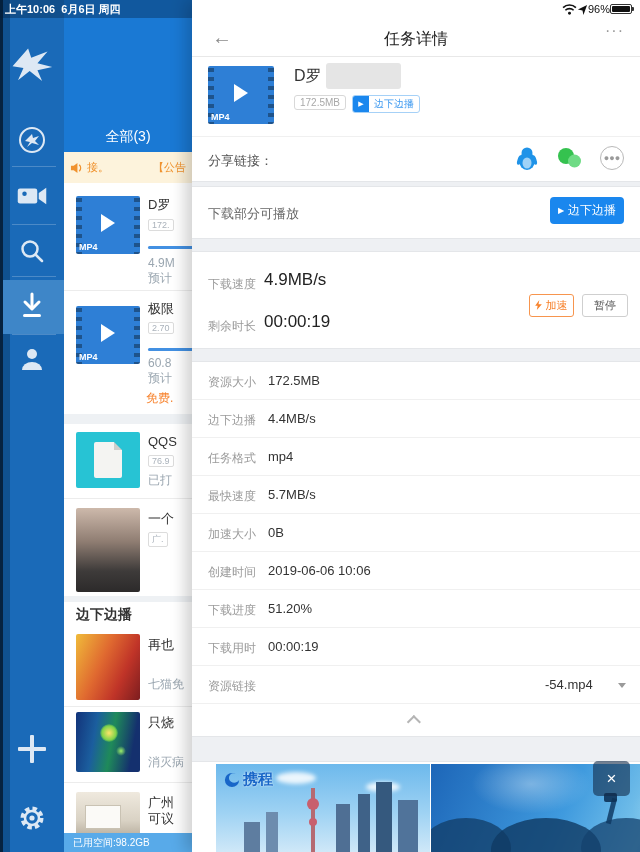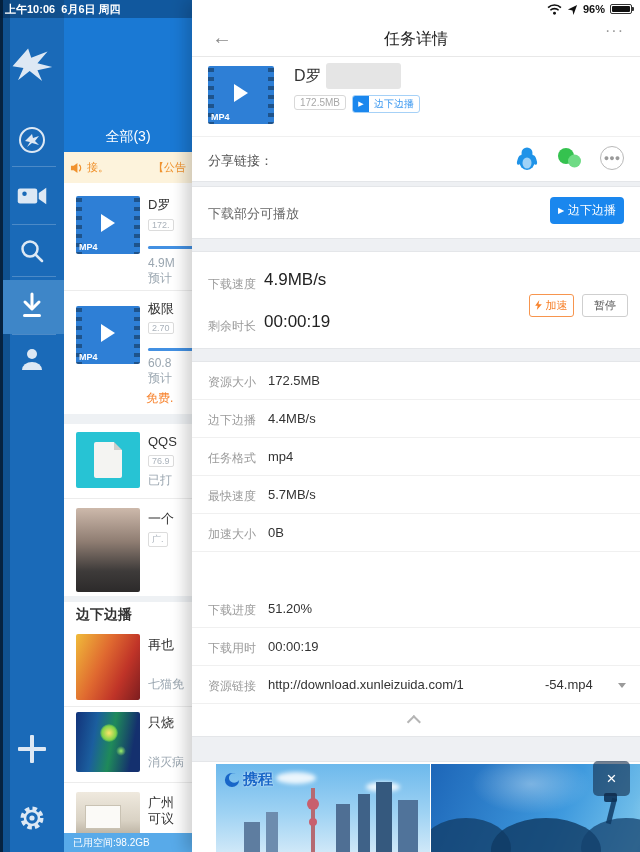--- a/index.html
+++ b/index.html
@@ -85,21 +85,21 @@
   .bld { position:absolute; bottom:0; }
   .ctrip { position:absolute; left:8px; top:6px; display:flex; align-items:center; gap:3px; }
   .ctrip-txt { font-size:15px; font-weight:bold; color:#1866c8; text-shadow:0 0 2px #fff; }
   .ad-r { position:absolute; left:239px; top:764px; width:401px; height:88px; overflow:hidden;
           background:linear-gradient(115deg,#1d66b8 0%,#3f9ade 35%,#7cc6ec 55%,#3a87c4 80%,#1d5fa8 100%); }
   .blob { position:absolute; border-radius:50%; }
   .ad-close { position:absolute; left:401px; top:761px; width:37px; height:35px; background:rgba(18,44,74,.6); border-radius:5px; color:#fff; font-size:17px; display:flex; align-items:center; justify-content:center; cursor:pointer; }
 
   
   .status-left { position:absolute; left:0; top:0; width:192px; height:18px; background:rgba(4,28,58,.35); color:#fff; font-size:11px; font-weight:bold; line-height:18px; padding-left:5px; z-index:9; white-space:nowrap; }
-  .status-right { position:absolute; right:8px; top:0; height:18px; display:flex; align-items:center; gap:5px; z-index:9; color:#111; font-size:11px; font-weight:bold; }
+  .status-right { position:absolute; right:8px; top:0; height:18px; display:flex; align-items:center; z-index:9; color:#111; font-size:11px; font-weight:normal; }
   .batt { width:22px; height:10px; border:1px solid #333; border-radius:2px; position:relative; }
   .batt i { position:absolute; left:1px; top:1px; bottom:1px; width:18px; background:#111; border-radius:1px; }
   .batt:after { content:""; position:absolute; right:-3px; top:2px; width:2px; height:4px; background:#333; border-radius:0 1px 1px 0; }
 </style>
 </head>
 <body>
 
 <div class="sidebar">
   <div class="sb-active"></div>
   <div class="sb-ic" style="top:46px">
@@ -331,31 +331,34 @@
       <span class="dv">mp4</span>
     </div>
   <div class="drow" style="top:476px">
       <span class="dl">最快速度</span>
       <span class="dv">5.7MB/s</span>
     </div>
   <div class="drow" style="top:514px">
       <span class="dl">加速大小</span>
       <span class="dv">0B</span>
     </div>
+  <div class="drow" style="top:552px">
+      <span class="dl">创建时间</span>
+      <span class="dv">2019-06-06 10:06</span>
+    </div>
   <div class="drow" style="top:590px">
       <span class="dl">下载进度</span>
       <span class="dv">51.20%</span>
     </div>
   <div class="drow" style="top:628px">
       <span class="dl">下载用时</span>
       <span class="dv">00:00:19</span>
     </div>
   <div class="drow" style="top:666px">
     <span class="dl">资源链接</span>
-    <span class="dv">http://download.xunleizuida.com/1</span>
     <span class="dv" style="left:353px">-54.mp4</span>
     <span class="caret-down"></span>
   </div>
 
   <div class="collapse">
       <div class="chev-up"></div>
     </div>
 
   <div class="gap" style="top:736px; height:26px"></div>
 

